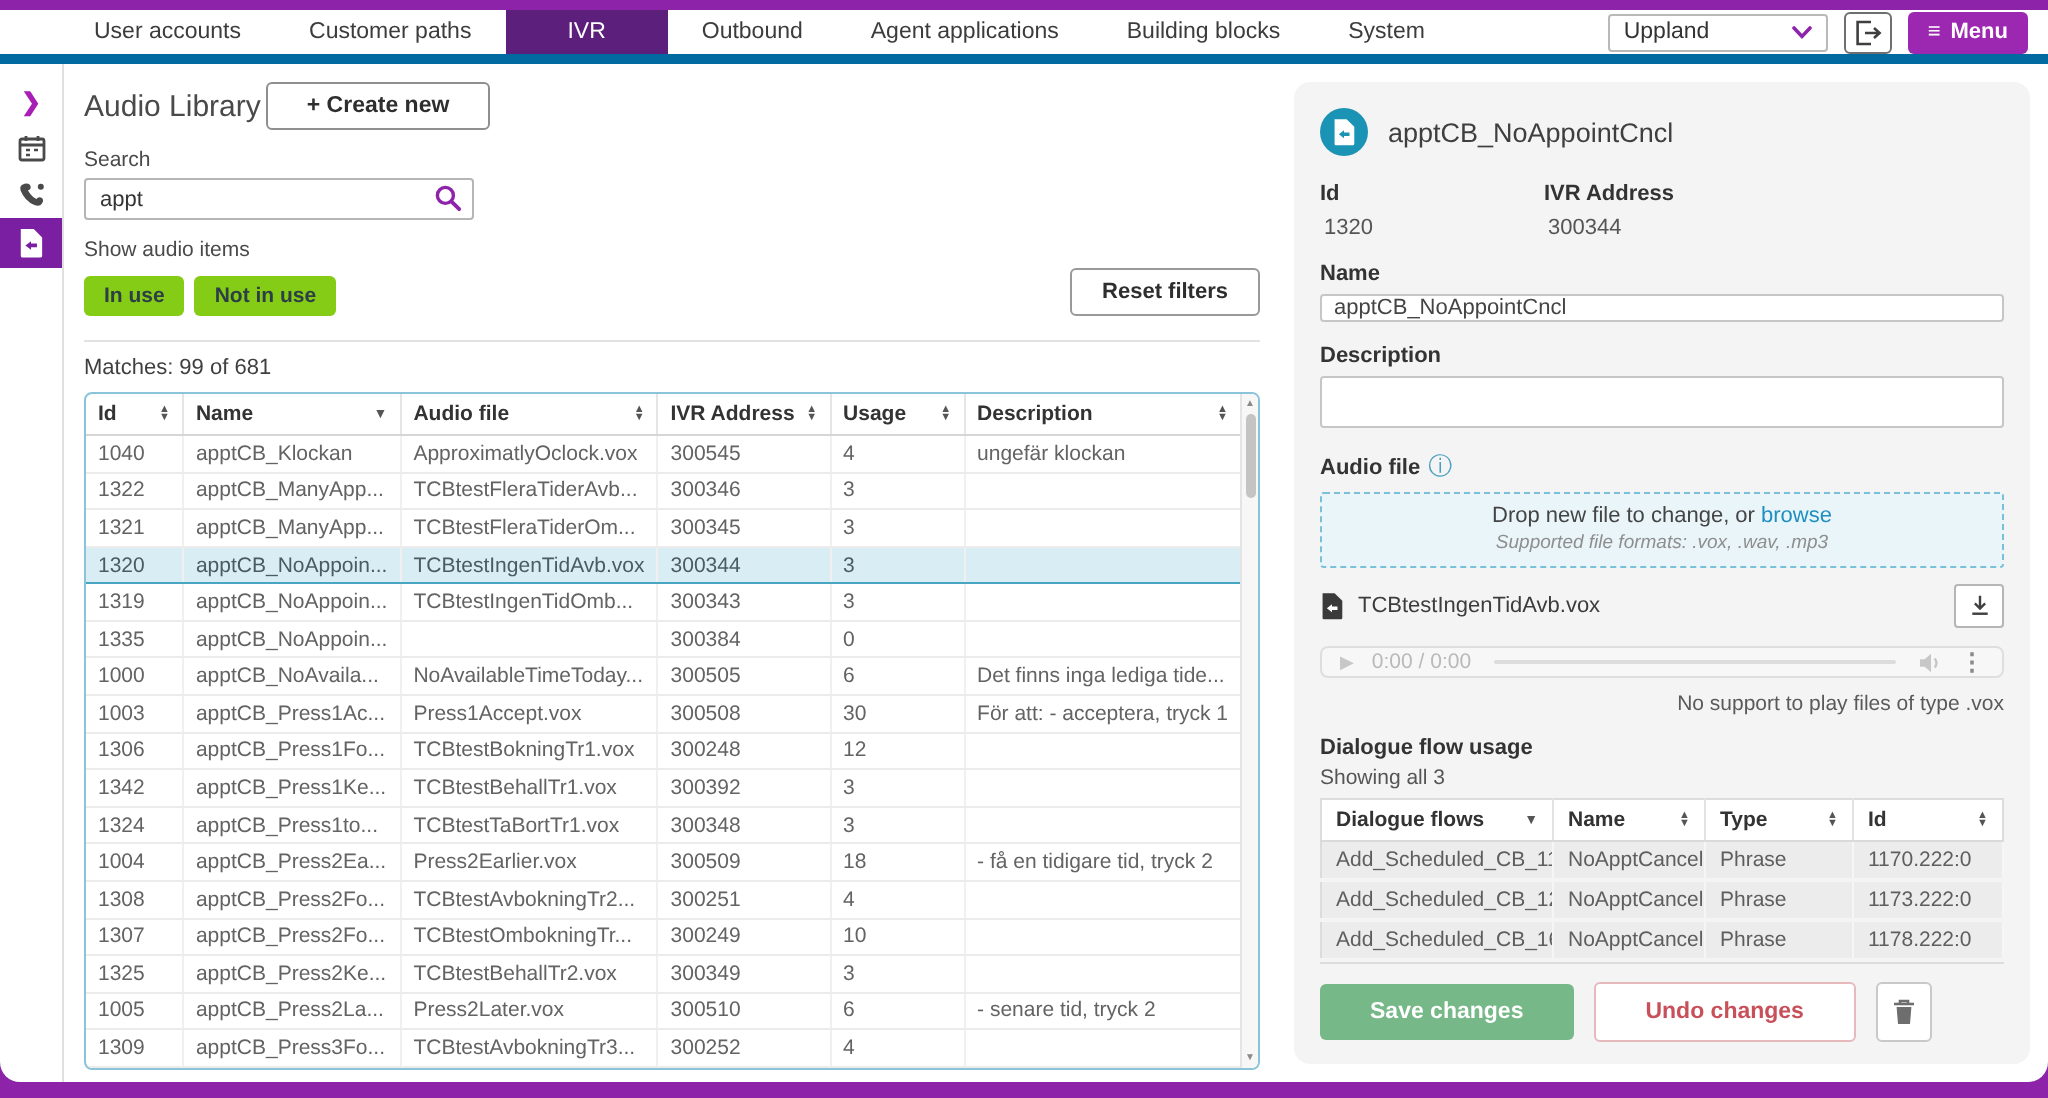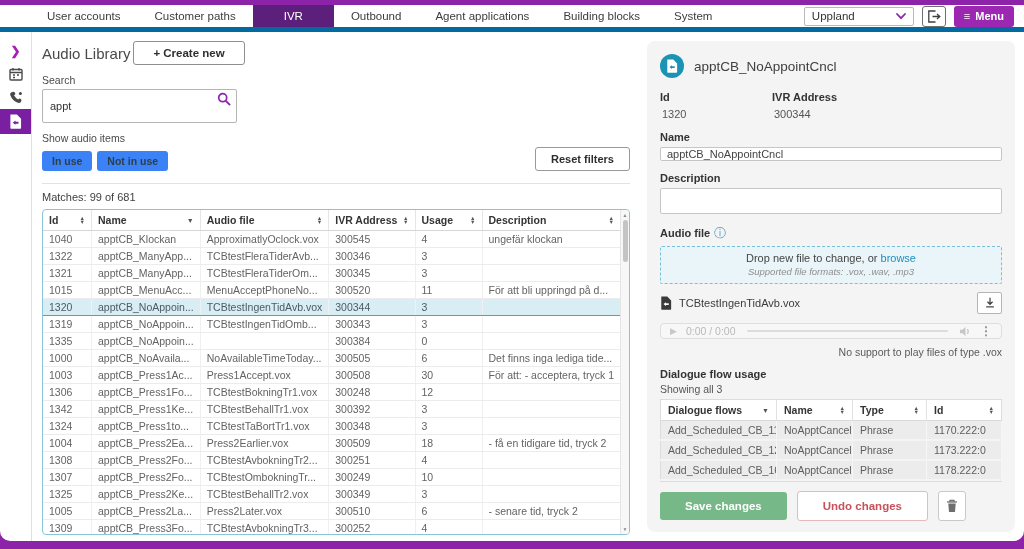--- a/index.html
+++ b/index.html
@@ -30,25 +30,25 @@
   .side-icon.active { background:#7b1fa2; height:25px; }
   .side-chevron { color:#a71fb5; font-size:12px; font-weight:bold; }
 
   
   .left-pane { flex:0 0 608px; padding:9px 10px 6px 10px; display:flex; flex-direction:column; overflow:hidden; }
   .lp-header { display:flex; align-items:center; gap:3px; }
   .lp-title { font-size:15px; color:#4a4a4a; }
   .create-btn { border:1px solid #8f8f8f; background:#fff; border-radius:3px; padding:5px 19px; font-size:11.5px; font-weight:bold; color:#2e2e2e; cursor:pointer; }
   .search-label, .show-label { font-size:10.5px; color:#4a4a4a; margin-top:9px; margin-bottom:3px; }
   .search-wrap { position:relative; width:195px; }
-  .search-input { width:100%; height:34px; border:1px solid #b5b5b5; border-radius:2px; padding:0 26px 0 7px; font-size:11px; color:#333; font-family:"Liberation Sans", sans-serif; }
+  .search-input { width:100%; height:21px; border:1px solid #b5b5b5; border-radius:2px; padding:0 26px 0 7px; font-size:11px; color:#333; font-family:"Liberation Sans", sans-serif; }
   .search-icon { position:absolute; right:6px; top:3px; }
   .filters-row { display:flex; justify-content:space-between; align-items:flex-end; }
   .chips { display:flex; gap:5px; }
-  .chip { background:#3b82f6; border-radius:3px; padding:4px 10px; font-size:10.5px; font-weight:bold; color:#2e3e46; cursor:pointer; }
+  .chip { background:#84cc16; border-radius:3px; padding:4px 10px; font-size:10.5px; font-weight:bold; color:#2e3e46; cursor:pointer; }
   .reset-btn { border:1px solid #999; background:#fff; border-radius:3px; padding:5px 15px; font-size:11px; font-weight:bold; color:#2e2e2e; cursor:pointer; }
   .lp-divider { border-bottom:1px solid #e2e2e2; margin:12px 0 7px; }
   .matches { font-size:11px; color:#3f3f3f; margin-bottom:6px; }
 
   .table-wrap { flex:1; border:1.5px solid #8ac4d8; border-radius:4px; overflow:hidden; display:flex; background:#fff; }
   table.main { flex:1; border-collapse:collapse; table-layout:fixed; font-size:10.5px; }
   table.main th { text-align:left; font-weight:bold; color:#333; padding:4px 6px 4px 6px; border-bottom:1px solid #d6d6d6; border-right:1px solid #e5e5e5; height:20px; }
   table.main th .th-inner { display:flex; justify-content:space-between; align-items:center; }
   table.main td { color:#636363; padding:2px 6px; border-bottom:1px solid #ececec; border-right:1px solid #f0f0f0; height:17px;
                   white-space:nowrap; overflow:hidden; }
@@ -278,28 +278,20 @@
 
   <tr>
     <td>1321</td>
     <td>apptCB_ManyApp...</td>
     <td>TCBtestFleraTiderOm...</td>
     <td>300345</td>
     <td>3</td>
     <td></td>
   </tr>
 
-  <tr>
-    <td>1015</td>
-    <td>apptCB_MenuAcc...</td>
-    <td>MenuAcceptPhoneNo...</td>
-    <td>300520</td>
-    <td>11</td>
-    <td>För att bli uppringd på d...</td>
-  </tr>
 
   <tr class="selected">
     <td>1320</td>
     <td>apptCB_NoAppoin...</td>
     <td>TCBtestIngenTidAvb.vox</td>
     <td>300344</td>
     <td>3</td>
     <td></td>
   </tr>
 

